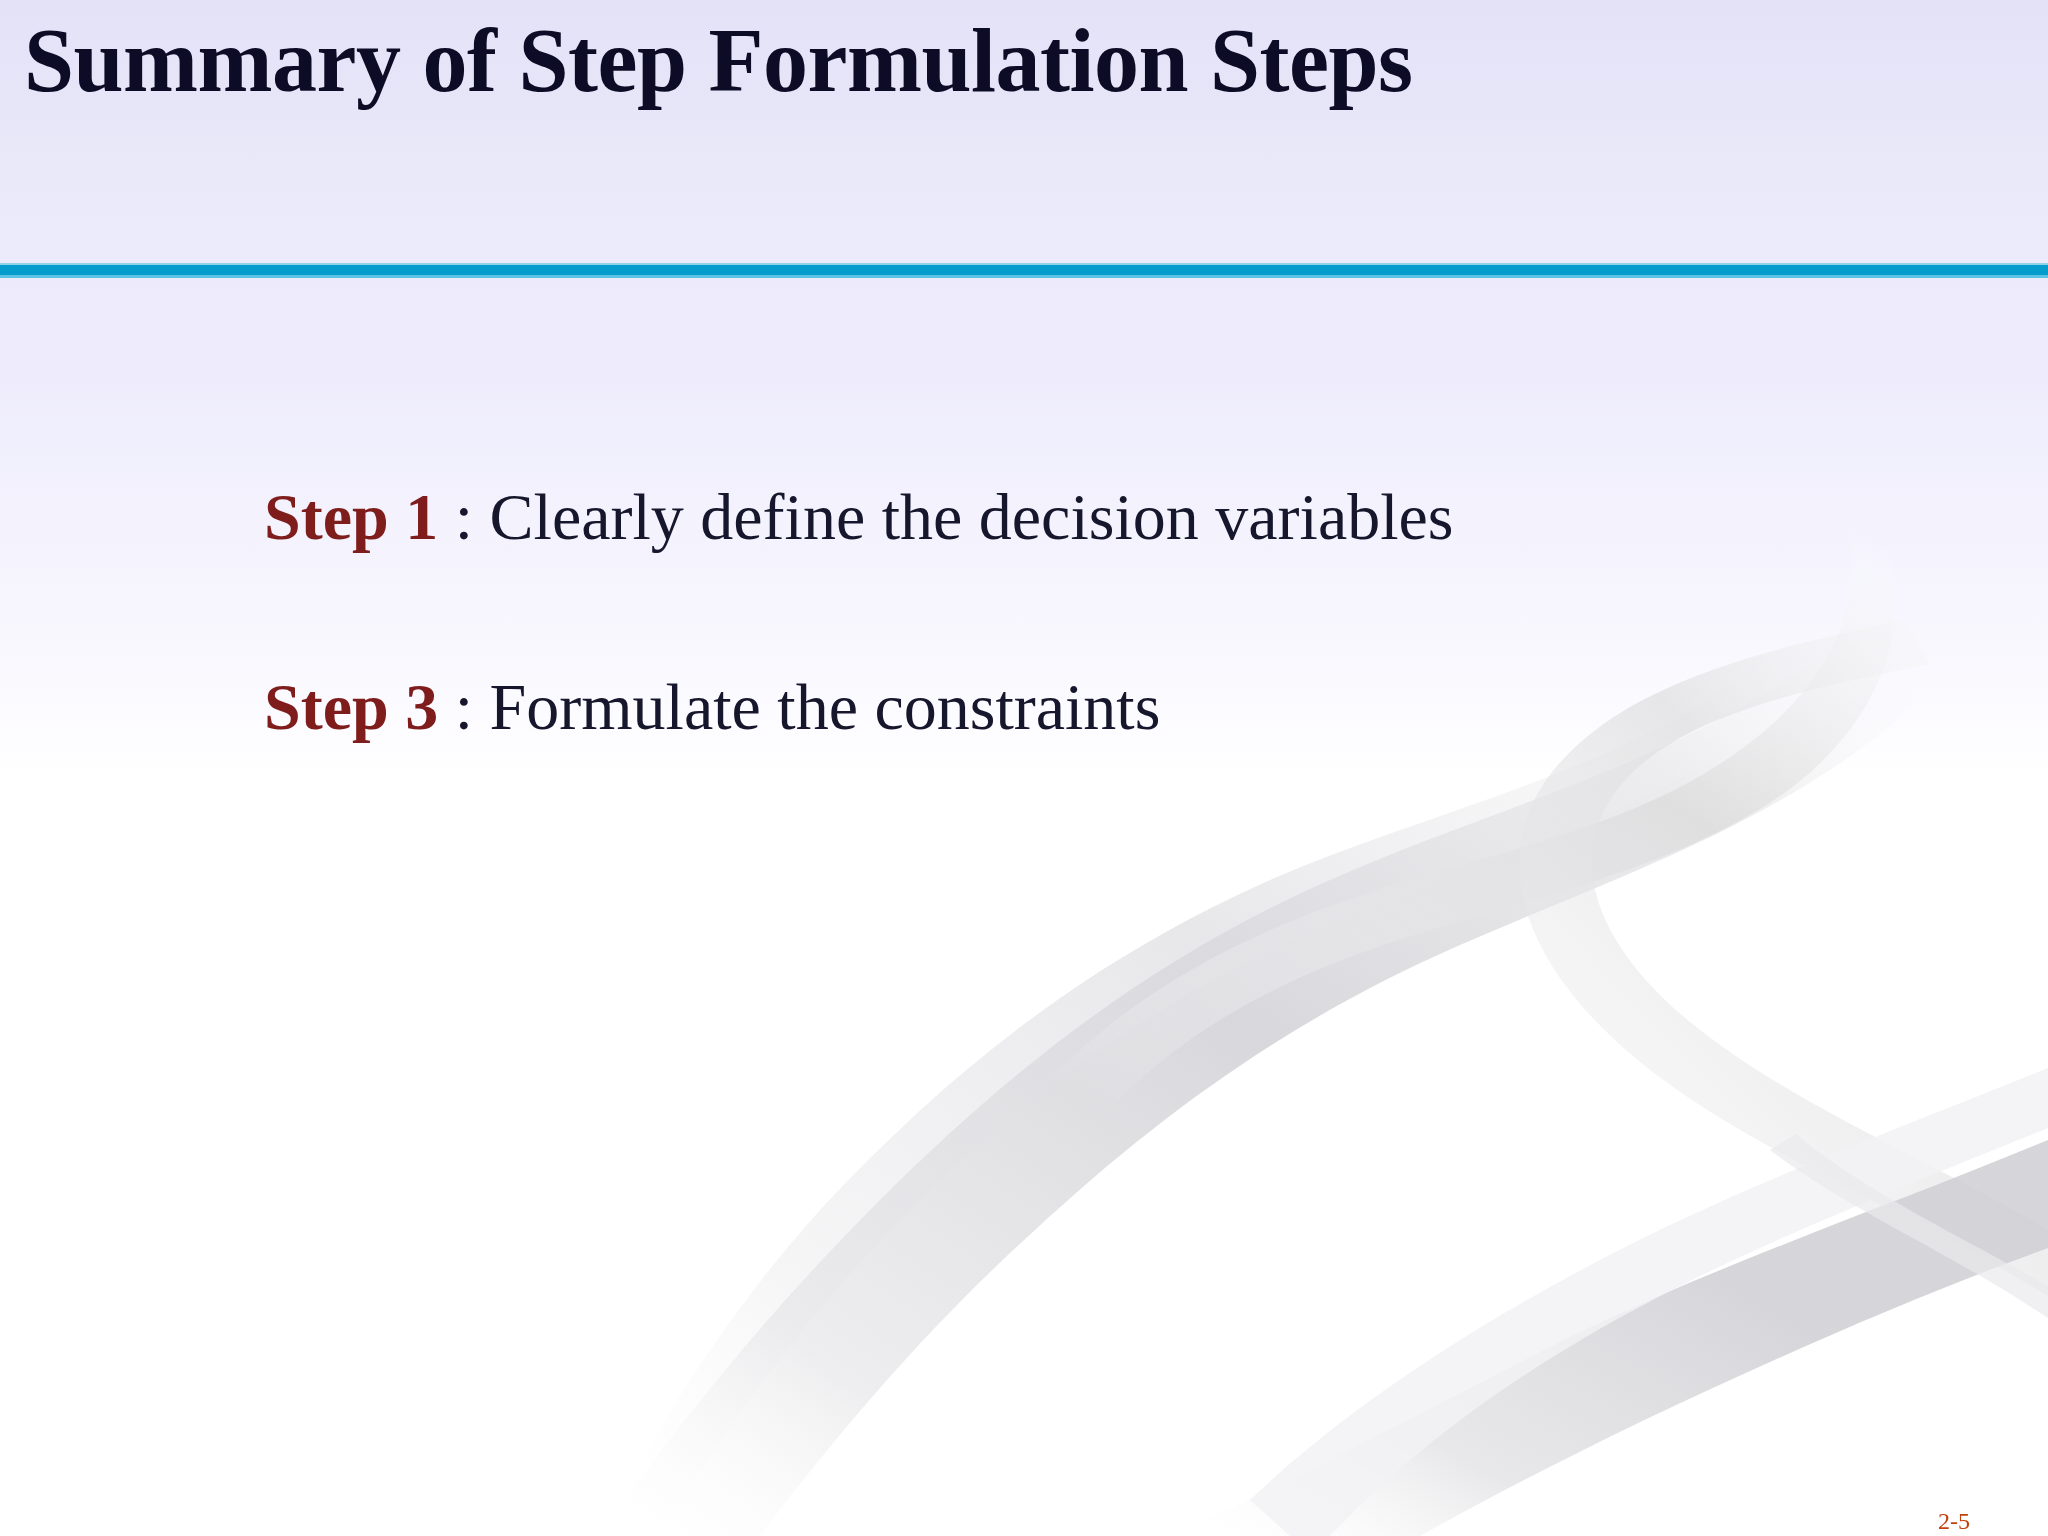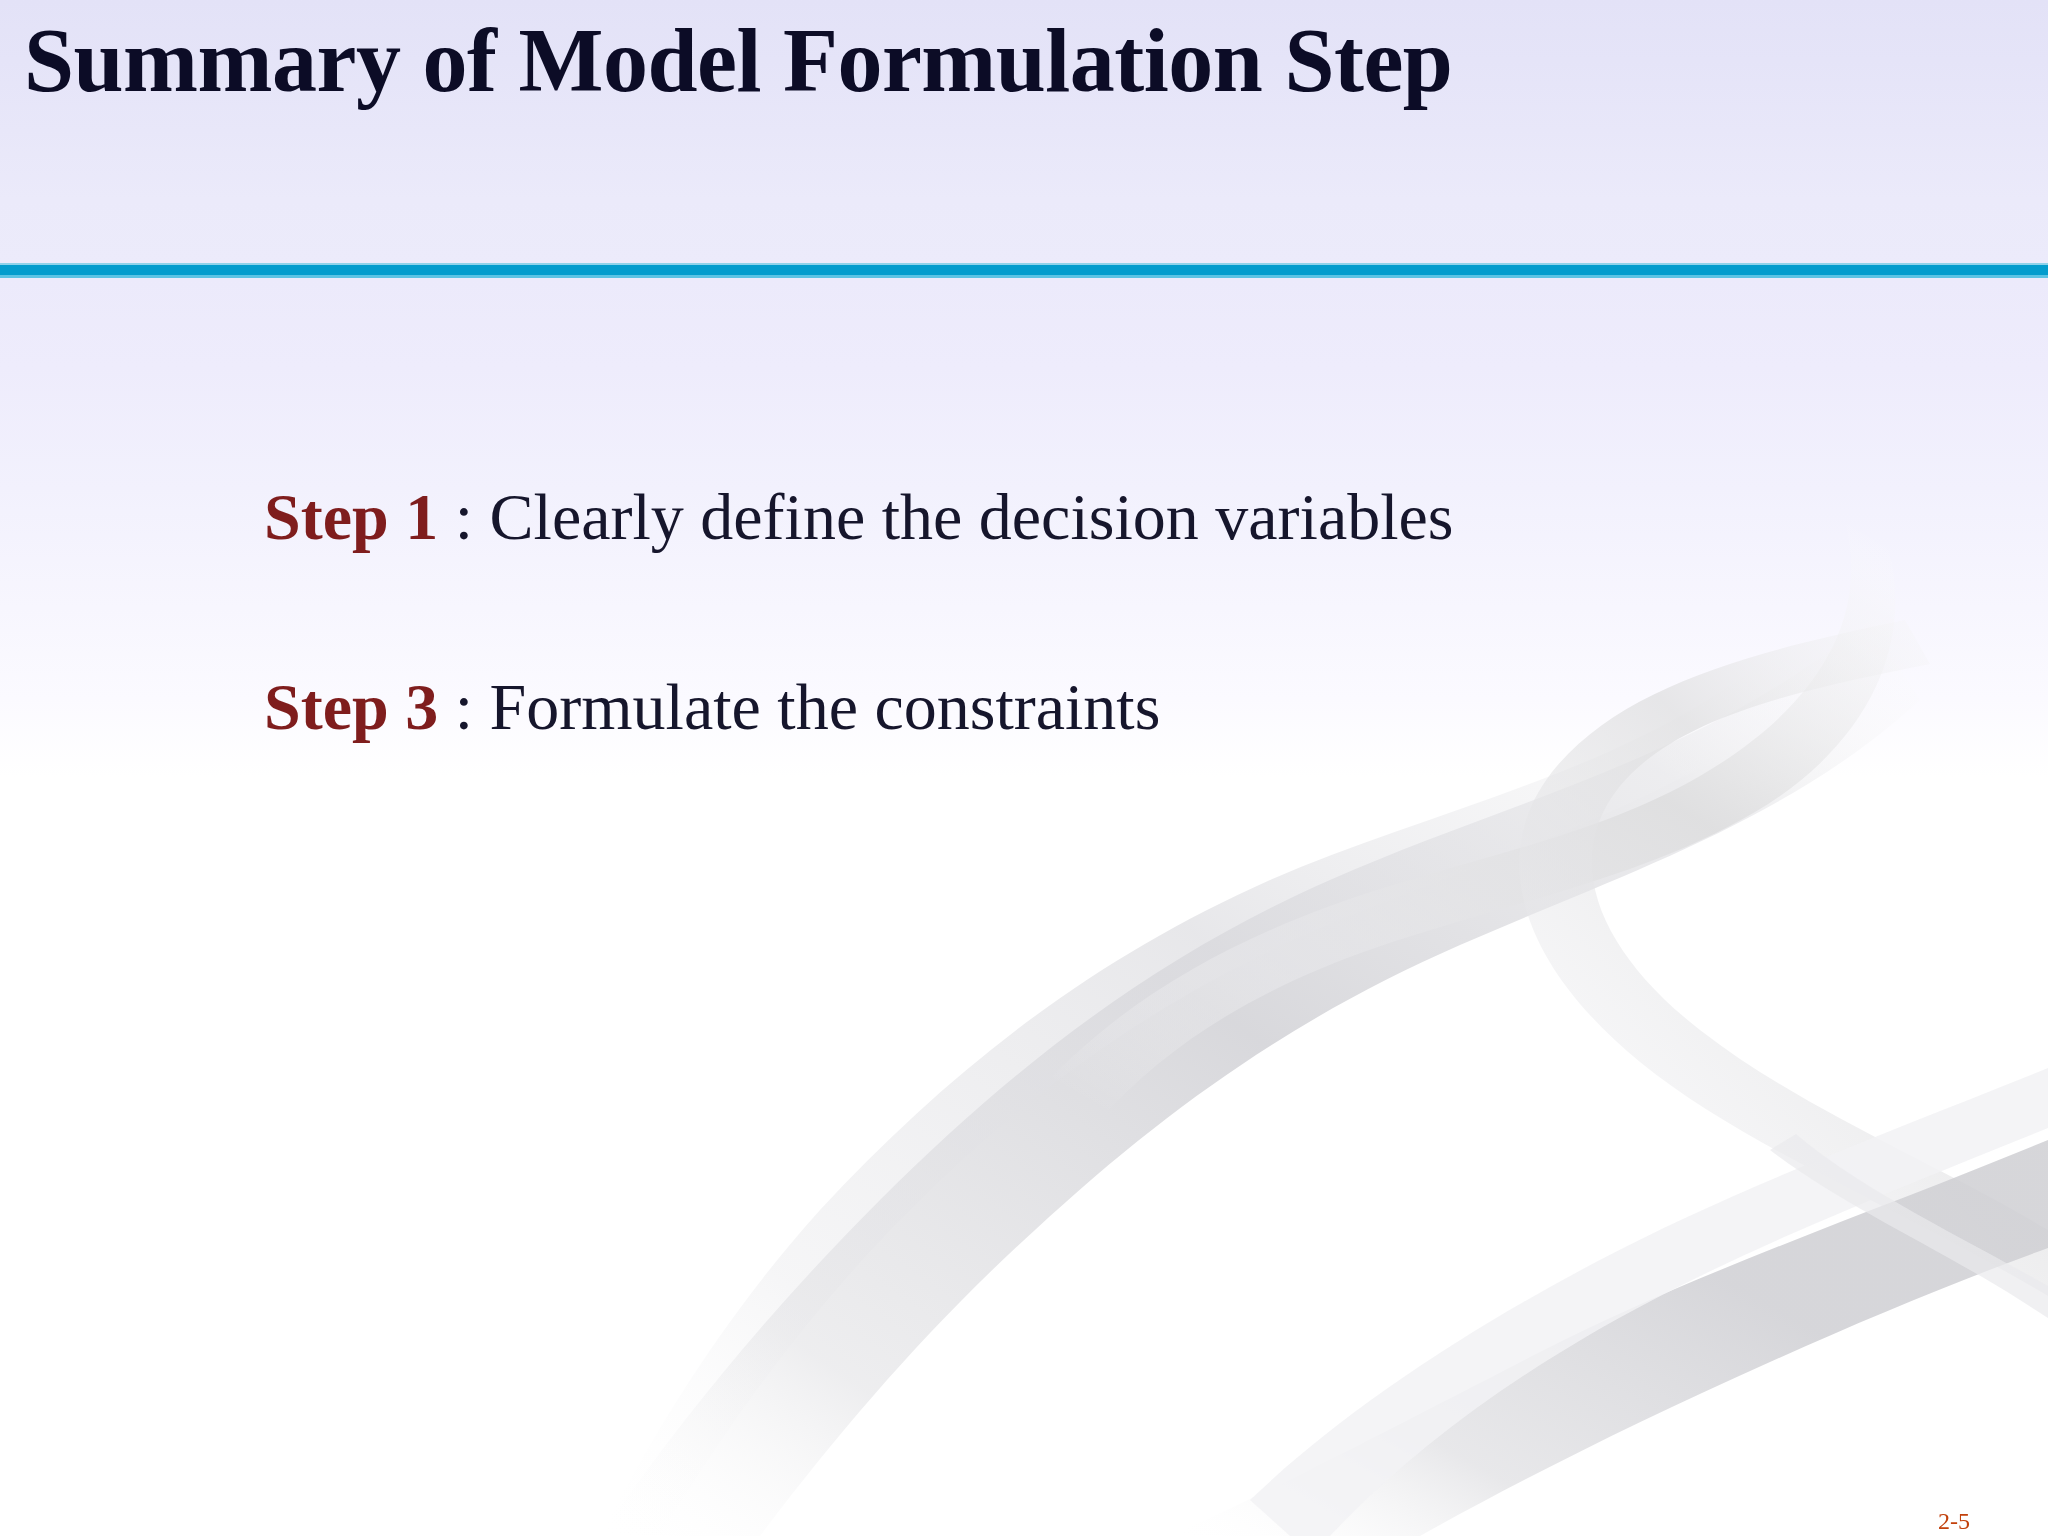--- a/index.html
+++ b/index.html
@@ -235,21 +235,21 @@
     <path d="M 1770 1150
              C 1840 1204, 1938 1248, 2020 1300
              L 2048 1318
              L 2048 1286
              C 1960 1236, 1862 1190, 1796 1134
              Z" fill="#eaeaec" opacity="0.7"></path>
   </svg>
 
   <div class="header-band"></div>
 
-  <div class="title">Summary of Model Formulation Step</div>
+  <div class="title">Summary of Step Formulation Steps</div>
 
   <div class="rule-wrap">
     <div class="rule-top"></div>
     <div class="rule-main"></div>
     <div class="rule-bottom"></div>
   </div>
 
   <div class="steps">
 
     <div class="step-line">

